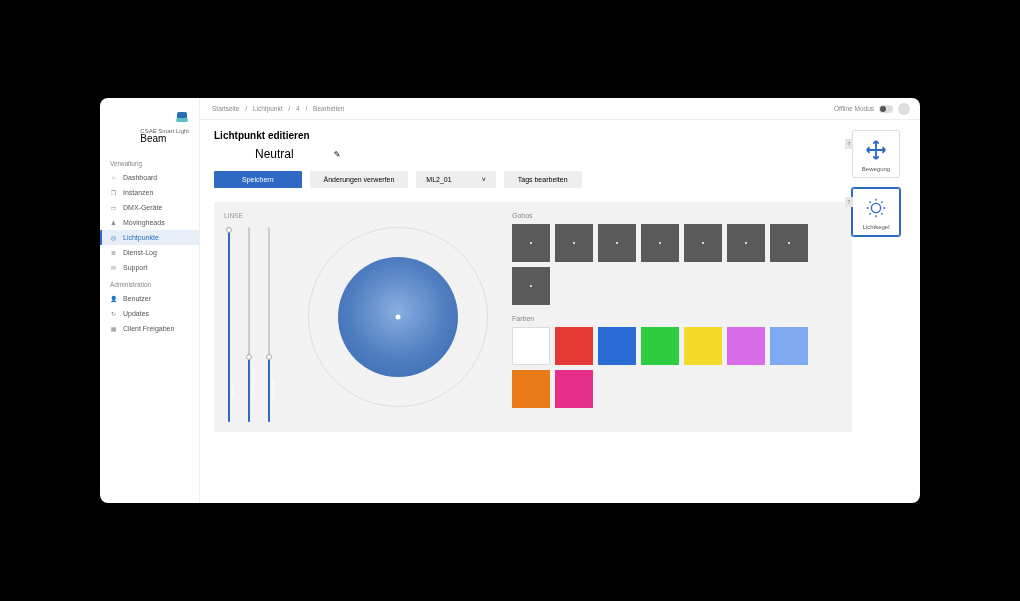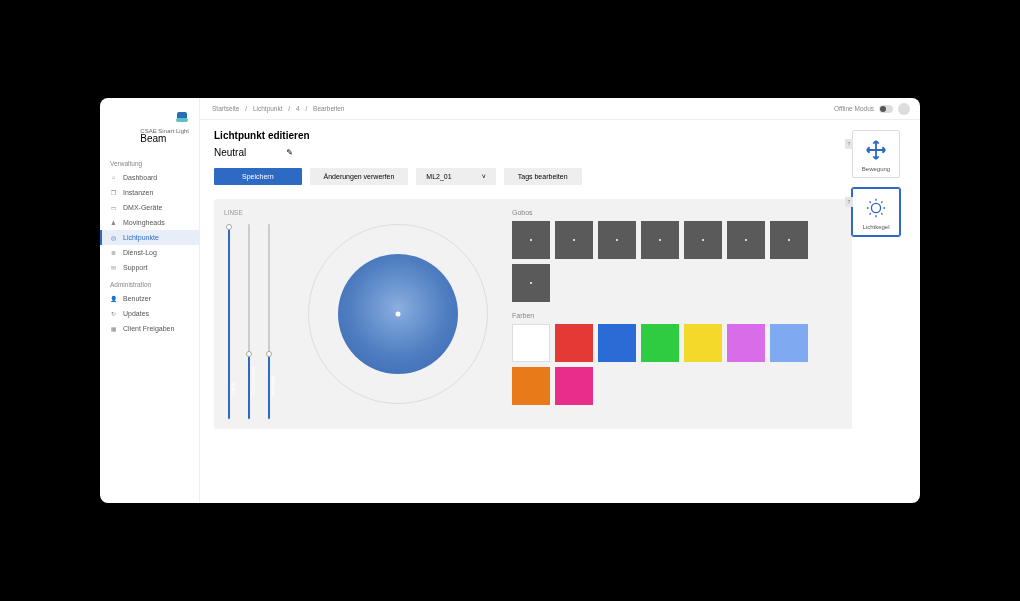--- a/index.html
+++ b/index.html
@@ -132,21 +132,21 @@
   font-size:10px;
   font-weight:600;
   margin-bottom:6px;
 }
 .name-row {
   display:flex;
   align-items:center;
   gap:40px;
   margin-bottom:10px;
 }
-.name-value { font-size:10px; }
+.name-value { font-size:12px;margin-left:41px; }
 .pencil { font-size:8px; cursor:pointer; }
 .btn-row {
   display:flex;
   gap:8px;
   margin-bottom:14px;
 }
 .btn {
   padding: 5px 14px;
   font-size:7px;
   border:none;

